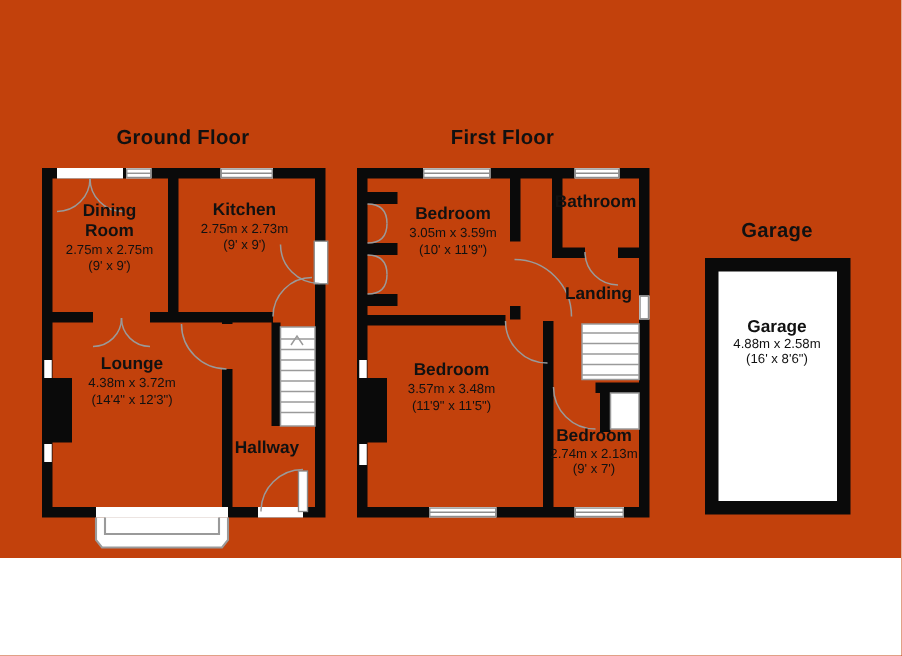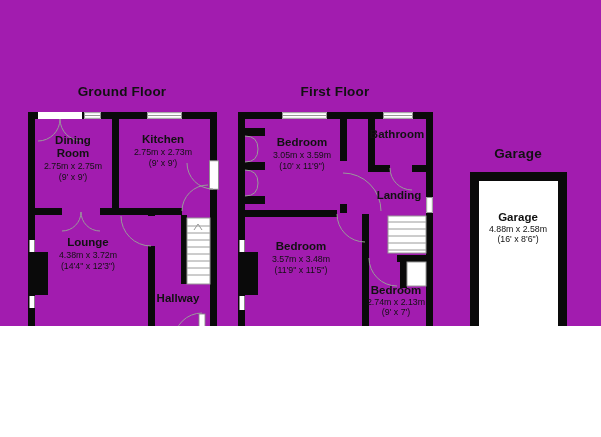--- a/index.html
+++ b/index.html
@@ -1,16 +1,16 @@
 <!DOCTYPE html>
 <html><head>
 <meta charset="utf-8">
 <style>
   html,body{margin:0;padding:0;background:#ffffff;}
-  .canvas{width:601px;height:326px;background:#a21caf;position:relative;overflow:hidden;
+  .canvas{width:601px;height:372px;background:#c2410c;position:relative;overflow:hidden;
           font-family:"Liberation Sans", sans-serif;}
   svg{display:block;}
   text{fill:#111111;font-family:"Liberation Sans", sans-serif;}
   .plan-title{font-size:13.5px;font-weight:bold;letter-spacing:.2px;}
   .room-name{font-size:11.5px;font-weight:bold;}
   .room-dims{font-size:8.8px;}
 </style>
 </head>
 <body>
 

